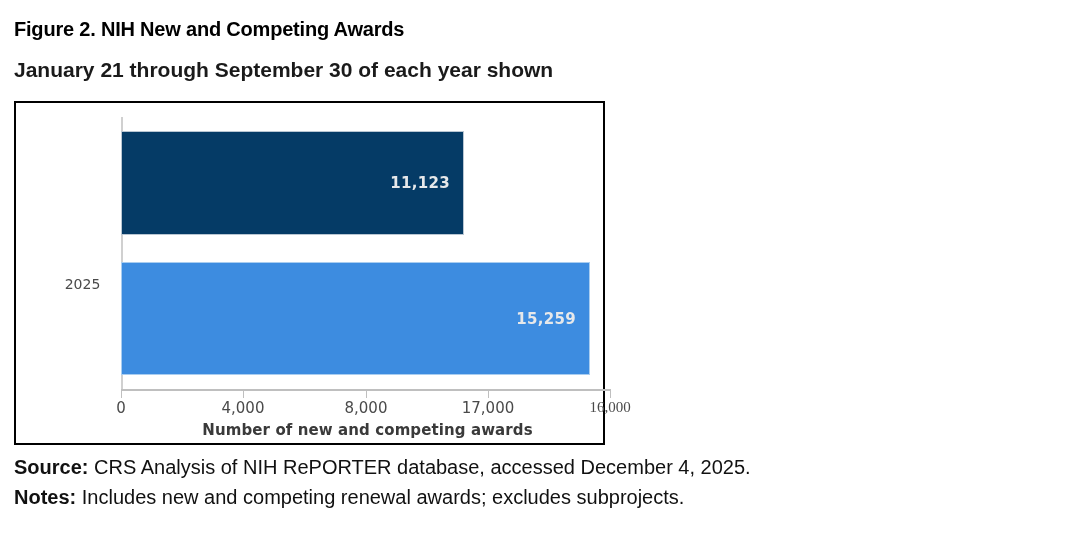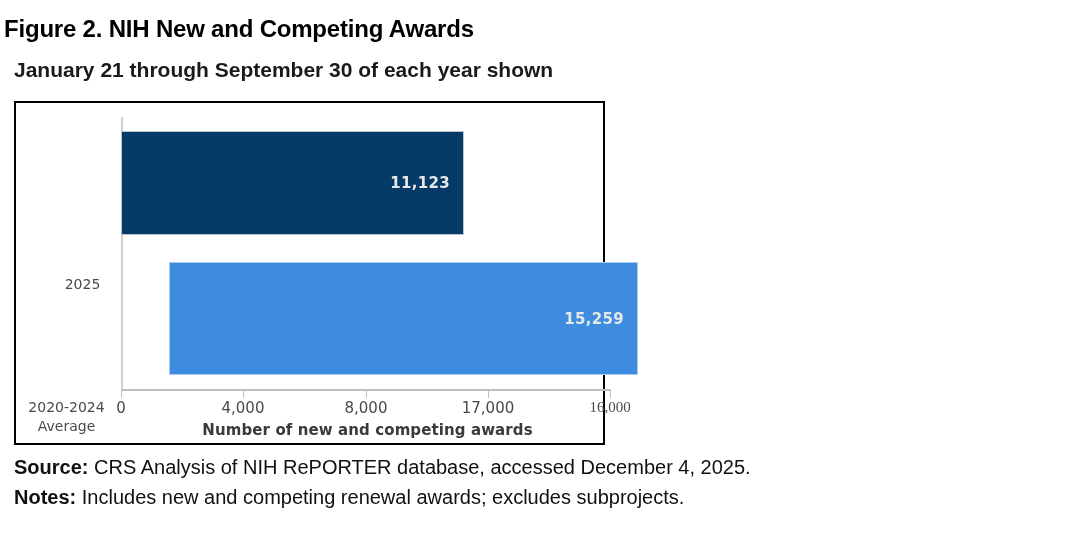--- a/index.html
+++ b/index.html
@@ -12,23 +12,23 @@
     height: 540px;
     font-family: "Liberation Sans", sans-serif;
     color: #000000;
     overflow: hidden;
     position: relative;
   }
 
   
   .fig-title {
     position: absolute;
-    left: 4px;
+    left: 14px;
     top: 17px;
-    font-size: 24px;
+    font-size: 20px;
     font-weight: bold;
     letter-spacing: -0.2px;
     line-height: 24px;
     white-space: nowrap;
   }
   .fig-subtitle {
     position: absolute;
     left: 14px;
     top: 57px;
     font-size: 21px;
@@ -188,30 +188,26 @@
     <div class="x-tick" style="left:105px;"></div>
     <div class="x-tick" style="left:227px;"></div>
     <div class="x-tick" style="left:350px;"></div>
     <div class="x-tick" style="left:472px;"></div>
     <div class="x-tick" style="left:594px;"></div>
 
     <div class="bar bar-navy" style="left:106px; top:29px; width:341px; height:102px;">
       <span class="bar-value">11,123</span>
     </div>
 
-    <div class="bar bar-blue" style="left:106px; top:160px; width:467px; height:111px;margin-left:48px;">
+    <div class="bar bar-blue" style="left:106px; top:160px; width:467px; height:111px;">
       <span class="bar-value">15,259</span>
     </div>
 
     <div class="cat-label cat-1">2025</div>
 
-    <div class="cat-label cat-2">
-      <div>2020-2024</div>
-      <div>Average</div>
-    </div>
 
     <div class="tick-label" style="left:65px;">0</div>
     <div class="tick-label" style="left:187px;">4,000</div>
     <div class="tick-label" style="left:310px;">8,000</div>
     <div class="tick-label" style="left:432px;">17,000</div>
     <div class="tick-label" style="left:554px;font-family:Liberation Serif, serif;">16,000</div>
 
     <div class="x-axis-title">Number of new and competing awards</div>
   </div>
 </div>

